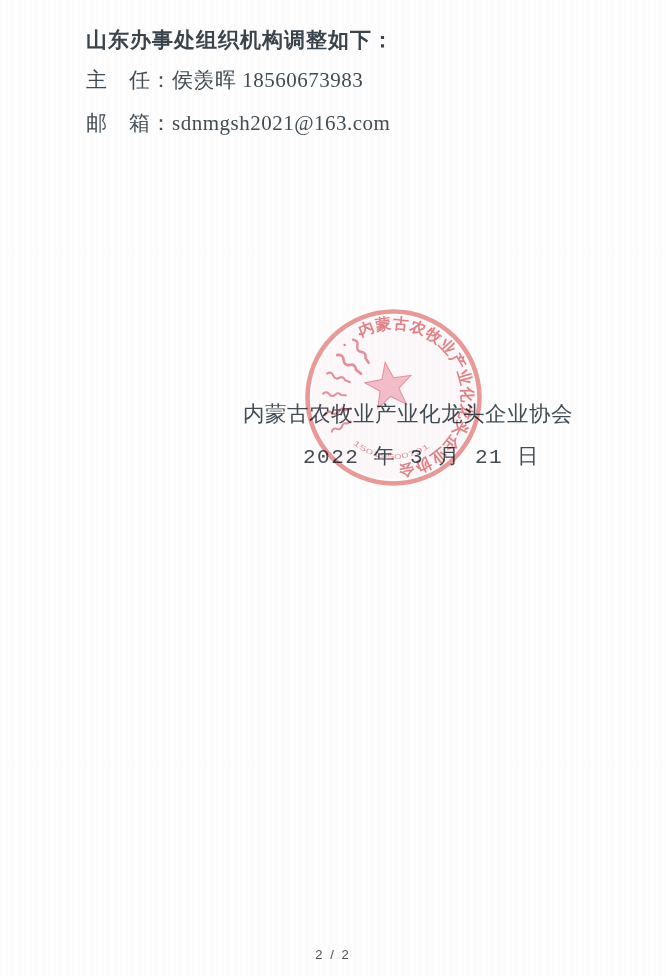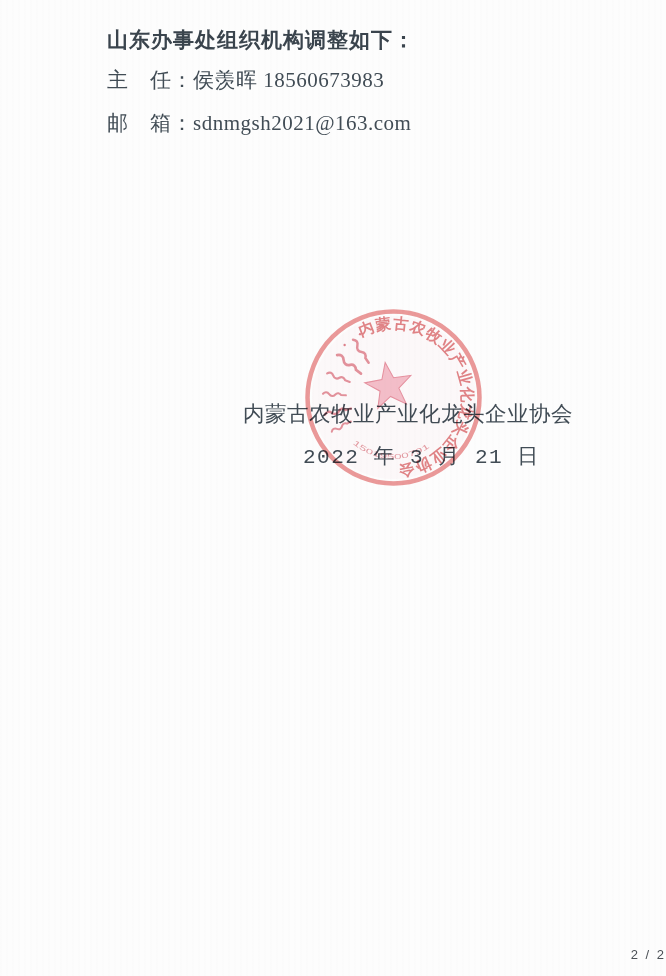--- a/index.html
+++ b/index.html
@@ -11,21 +11,21 @@
     font-family:"Liberation Serif","DejaVu Serif",serif;
   }
   .page{
     position:absolute;inset:0;
     background:
       repeating-linear-gradient(90deg, rgba(120,120,120,0.012) 0 2px, rgba(0,0,0,0) 2px 6px),
       #fdfdfd;
   }
   
   .content{
-    position:absolute;left:107px;top:27px;width:530px;
+    position:absolute;left:86px;top:27px;width:530px;
     color:#414c55;
   }
   .doc-title{
     font-family:"Liberation Sans","DejaVu Sans",sans-serif;
     font-weight:700;
     font-size:21px;
     line-height:25px;
     letter-spacing:1px;
     color:#3a444d;
     margin:0 0 17px 0;
@@ -58,21 +58,21 @@
   
   .stamp{
     position:absolute;left:303px;top:307px;
     width:181px;height:181px;
     mix-blend-mode:multiply;
     opacity:0.93;
   }
   
   .page-number{
     position:absolute;left:0;right:0;top:947px;
-    text-align:right;
+    text-align:center;
     font-family:"Liberation Sans","DejaVu Sans",sans-serif;
     font-size:13px;
     letter-spacing:2px;
     color:#4b5056;
   }
 </style>
 </head>
 <body>
 
 <div class="page">

